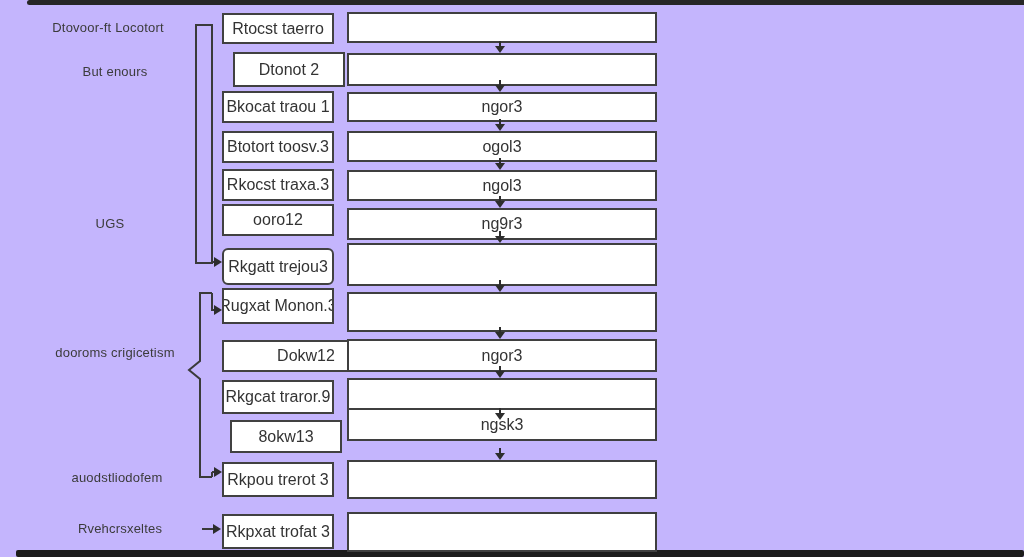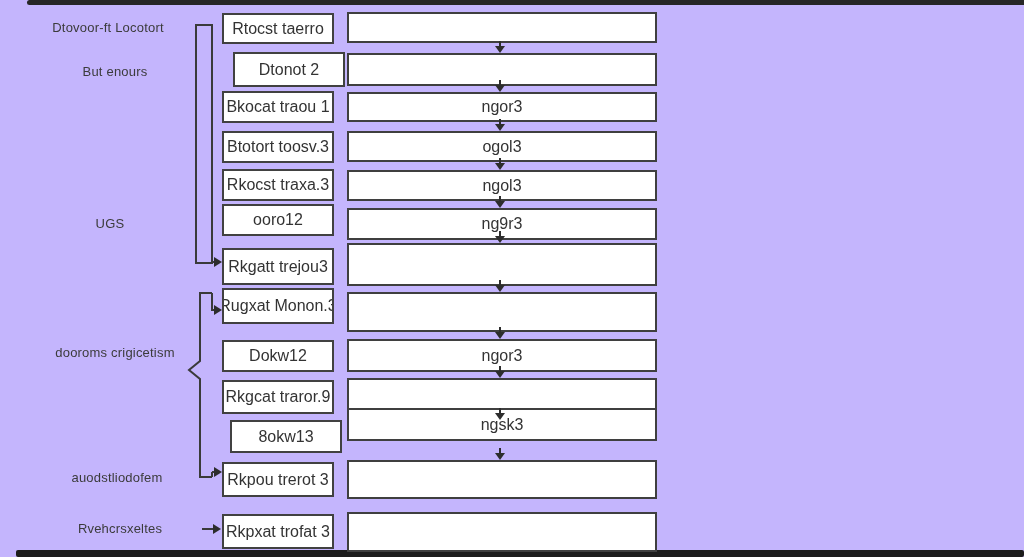--- a/index.html
+++ b/index.html
@@ -55,27 +55,27 @@
       <div class="down-arrow" style="left: 499px; top: 80px; height: 5px;"></div>
       <div class="box mid-box" style="left: 222px; top: 131px; width: 108px; height: 28px;">Btotort toosv.3</div>
       <div class="box right-box" style="left: 347px; top: 131px; width: 306px; height: 27px;">ogol3</div>
       <div class="down-arrow" style="left: 499px; top: 119px; height: 5px;"></div>
       <div class="box mid-box" style="left: 222px; top: 169px; width: 108px; height: 28px;">Rkocst traxa.3</div>
       <div class="box right-box" style="left: 347px; top: 170px; width: 306px; height: 27px;">ngol3</div>
       <div class="down-arrow" style="left: 499px; top: 158px; height: 5px;"></div>
       <div class="box mid-box" style="left: 222px; top: 204px; width: 108px; height: 28px;">ooro12</div>
       <div class="box right-box" style="left: 347px; top: 208px; width: 306px; height: 28px;">ng9r3</div>
       <div class="down-arrow" style="left: 499px; top: 196px; height: 5px;"></div>
-      <div class="box mid-box" style="left: 222px; top: 248px; width: 108px; height: 33px;">Rkgatt trejou3</div>
+      <div class="box mid-box" style="left: 222px; top: 248px; width: 108px; height: 33px; border-radius: 6px;">Rkgatt trejou3</div>
       <div class="box right-box" style="left: 347px; top: 243px; width: 306px; height: 39px;"></div>
       <div class="down-arrow" style="left: 499px; top: 231px; height: 5px;"></div>
       <div class="box mid-box" style="left: 222px; top: 288px; width: 108px; height: 32px;">Rugxat Monon.3</div>
       <div class="box right-box" style="left: 347px; top: 292px; width: 306px; height: 36px;"></div>
       <div class="down-arrow" style="left: 499px; top: 280px; height: 5px;"></div>
-      <div class="box mid-box" style="left: 222px; top: 340px; width: 108px; height: 28px;">Dokw12</div>
+      <div class="box mid-box" style="left: 222px; top: 340px; width: 108px; height: 28px; padding-left: 28px;">Dokw12</div>
       <div class="box right-box" style="left: 347px; top: 339px; width: 306px; height: 29px;">ngor3</div>
       <div class="down-arrow" style="left: 499px; top: 327px; height: 5px;"></div>
       <div class="box mid-box" style="left: 222px; top: 380px; width: 108px; height: 30px;">Rkgcat traror.9</div>
       <div class="box right-box" style="left: 347px; top: 378px; width: 306px; height: 33px;"></div>
       <div class="down-arrow" style="left: 499px; top: 366px; height: 5px;"></div>
       <div class="box mid-box" style="left: 222px; top: 420px; width: 108px; height: 29px; margin-left: 8px;">8okw13</div>
       <div class="box right-box" style="left: 347px; top: 408px; width: 306px; height: 29px;">ngsk3</div>
       <div class="down-arrow" style="left: 499px; top: 408px; height: 5px;"></div>
       <div class="box mid-box" style="left: 222px; top: 462px; width: 108px; height: 31px;">Rkpou trerot 3</div>
       <div class="box right-box" style="left: 347px; top: 460px; width: 306px; height: 35px;"></div>

